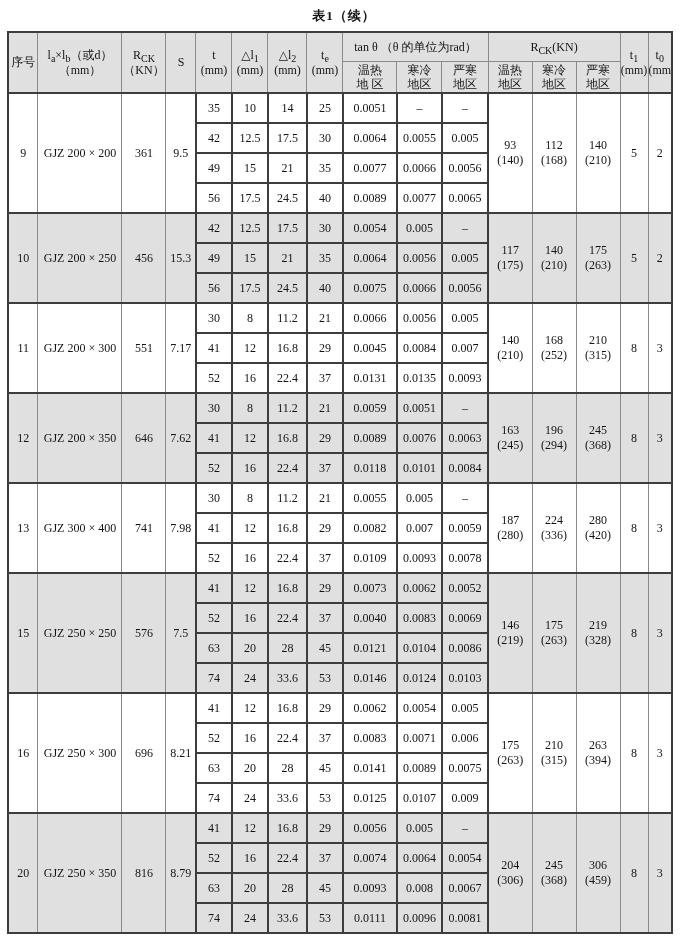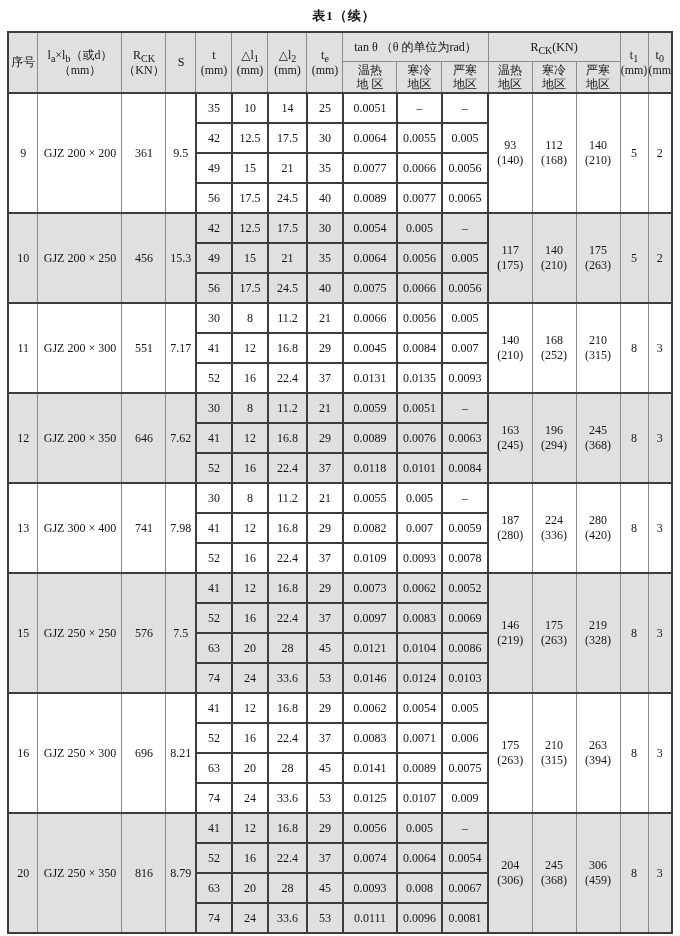--- a/index.html
+++ b/index.html
@@ -301,21 +301,21 @@
           <td rowspan="4" class="merged">175<br>(263)</td>
           <td rowspan="4" class="merged">219<br>(328)</td>
           <td rowspan="4" class="merged">8</td>
           <td rowspan="4" class="merged">3</td>
         </tr>
         <tr class="shaded">
           <td class="sub">52</td>
           <td class="sub">16</td>
           <td class="sub">22.4</td>
           <td class="sub">37</td>
-          <td class="sub">0.0097</td>
+          <td class="sub">0.0040</td>
           <td class="sub">0.0083</td>
           <td class="sub">0.0069</td>
         </tr>
         <tr class="shaded">
           <td class="sub">63</td>
           <td class="sub">20</td>
           <td class="sub">28</td>
           <td class="sub">45</td>
           <td class="sub">0.0121</td>
           <td class="sub">0.0104</td>

